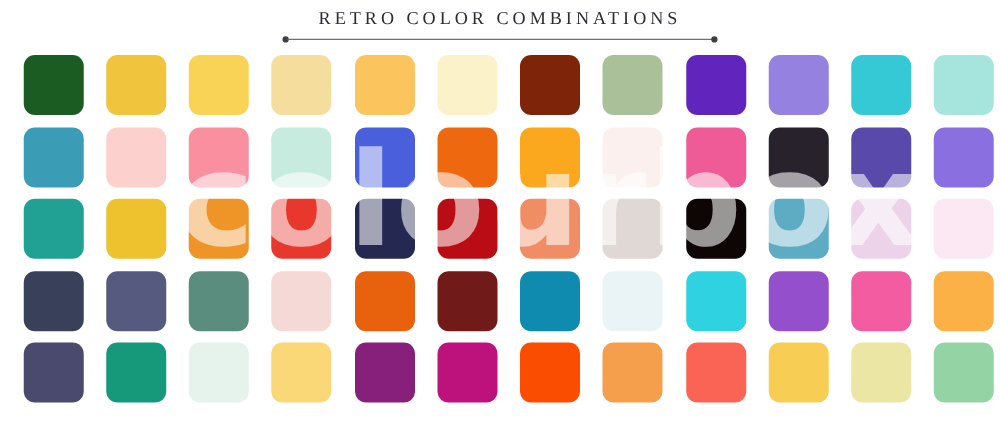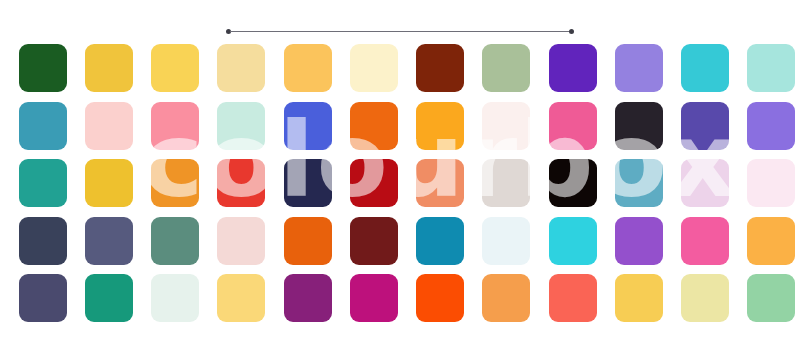--- a/index.html
+++ b/index.html
@@ -140,20 +140,21 @@
     user-select: none;
     padding-left: 40px;
   }
 </style>
 </head>
 <body>
 
 <div id="stage" style="background: rgb(255, 255, 255);">
 
   <div id="header">
+    <div id="title">RETRO COLOR COMBINATIONS</div>
     <div id="rule-wrap">
       <span class="rule-dot left" style="background: rgb(61, 61, 70);"></span>
       <div id="rule-line" style="background: rgb(110, 110, 120);"></div>
       <span class="rule-dot right" style="background: rgb(61, 61, 70);"></span>
     </div>
   </div>
 
   <div id="palette">
 
     <div class="palette-row r0">

